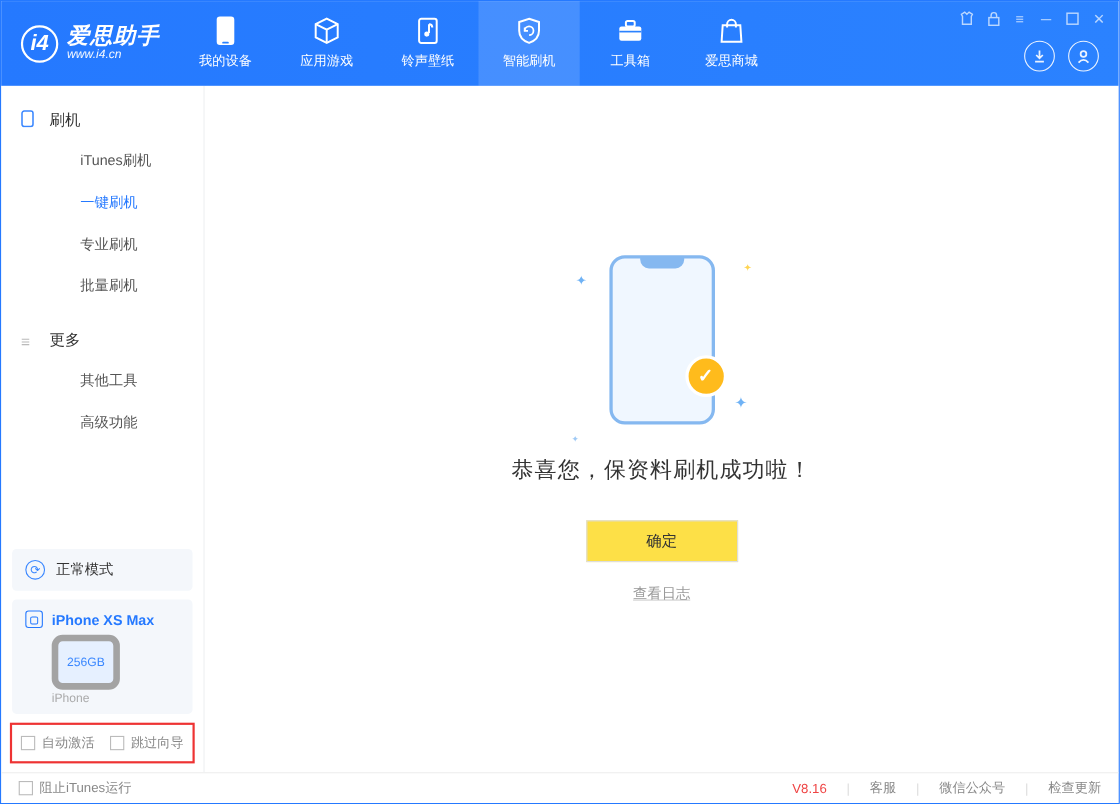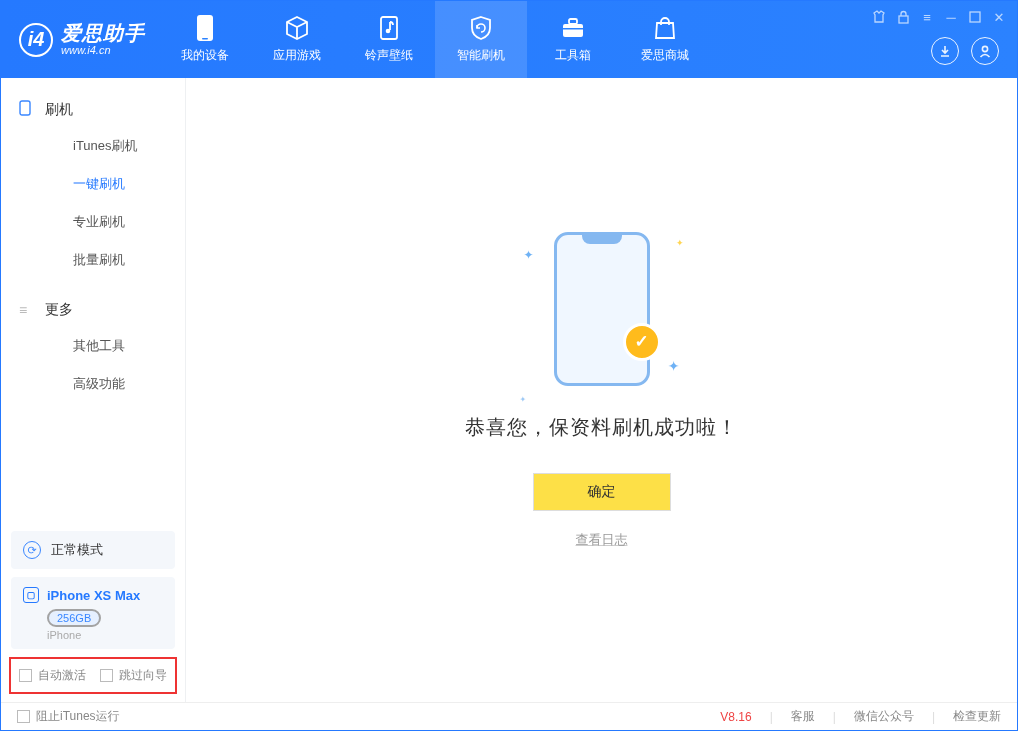--- a/index.html
+++ b/index.html
@@ -30,21 +30,21 @@
 .side-head { display: flex; align-items: center; padding: 8px 18px; font-size: 14px; color: #333; font-weight: 500; }
 .side-head .hicon { width: 16px; margin-right: 10px; color: #3a87ff; }
 .side-item { padding: 10px 18px 10px 72px; font-size: 13px; color: #555; cursor: pointer; }
 .side-item.active { color: #2579ff; }
 .side-bottom { margin-top: auto; }
 .mode-row { background: #f4f7fb; margin: 0 10px 8px 10px; padding: 10px 12px; border-radius: 4px; display: flex; align-items: center; font-size: 13px; color: #333; }
 .mode-row .micon { width: 18px; height: 18px; border: 1px solid #3a87ff; border-radius: 50%; margin-right: 10px; display:flex; align-items:center; justify-content:center; color:#3a87ff; font-size:11px; }
 .device-row { background: #f4f7fb; margin: 0 10px 8px 10px; padding: 10px 12px 8px 12px; border-radius: 4px; }
 .device-name { font-size: 13px; color: #2579ff; font-weight: 600; display:flex; align-items:center; }
 .device-name .dicon { width:16px; height:16px; border:1.5px solid #2579ff; border-radius:3px; margin-right:8px; display:flex; align-items:center; justify-content:center; font-size:9px; }
-.device-cap { display:inline-block; margin: 6px 0 2px 24px; background:#e6f0ff; color:#3a87ff; border:2px solid #a3a3a3; border-radius:10px; font-size:11px; padding:1px 8px; }
+.device-cap { display:inline-block; margin: 6px 0 2px 24px; background:#e6f0ff; color:#3a87ff; border:6px solid #a3a3a3; border-radius:10px; font-size:11px; padding:13px 8px; }
 .device-type { margin-left: 24px; font-size:11px; color:#aaa; }
 .check-row { border: 2px solid #e33; margin: 6px 8px 8px 8px; padding: 8px 8px; display: flex; gap: 14px; align-items:center; }
 .chk { display: flex; align-items: center; font-size: 12px; color: #888; cursor:pointer; }
 .chk-box { width: 13px; height: 13px; border: 1px solid #bbb; margin-right: 6px; }
 
 .content { flex: 1; position: relative; display: flex; flex-direction: column; align-items: center; justify-content: center; }
 .phone-illus { width: 96px; height: 154px; border: 3px solid #85b8f0; border-radius: 14px; position: relative; background: #f0f7ff; margin-bottom: 28px; }
 .phone-notch { position:absolute; top:-1px; left:50%; transform:translateX(-50%); width:40px; height:10px; background:#85b8f0; border-radius: 0 0 8px 8px; }
 .phone-check { position: absolute; right: -14px; bottom: 22px; width: 38px; height: 38px; background: #ffbb1c; border-radius: 50%; border: 3px solid #fff; display:flex; align-items:center; justify-content:center; color:#fff; font-size:17px; font-weight:bold; }
 .spark { position:absolute; color:#9ec9f5; font-size:12px; }

